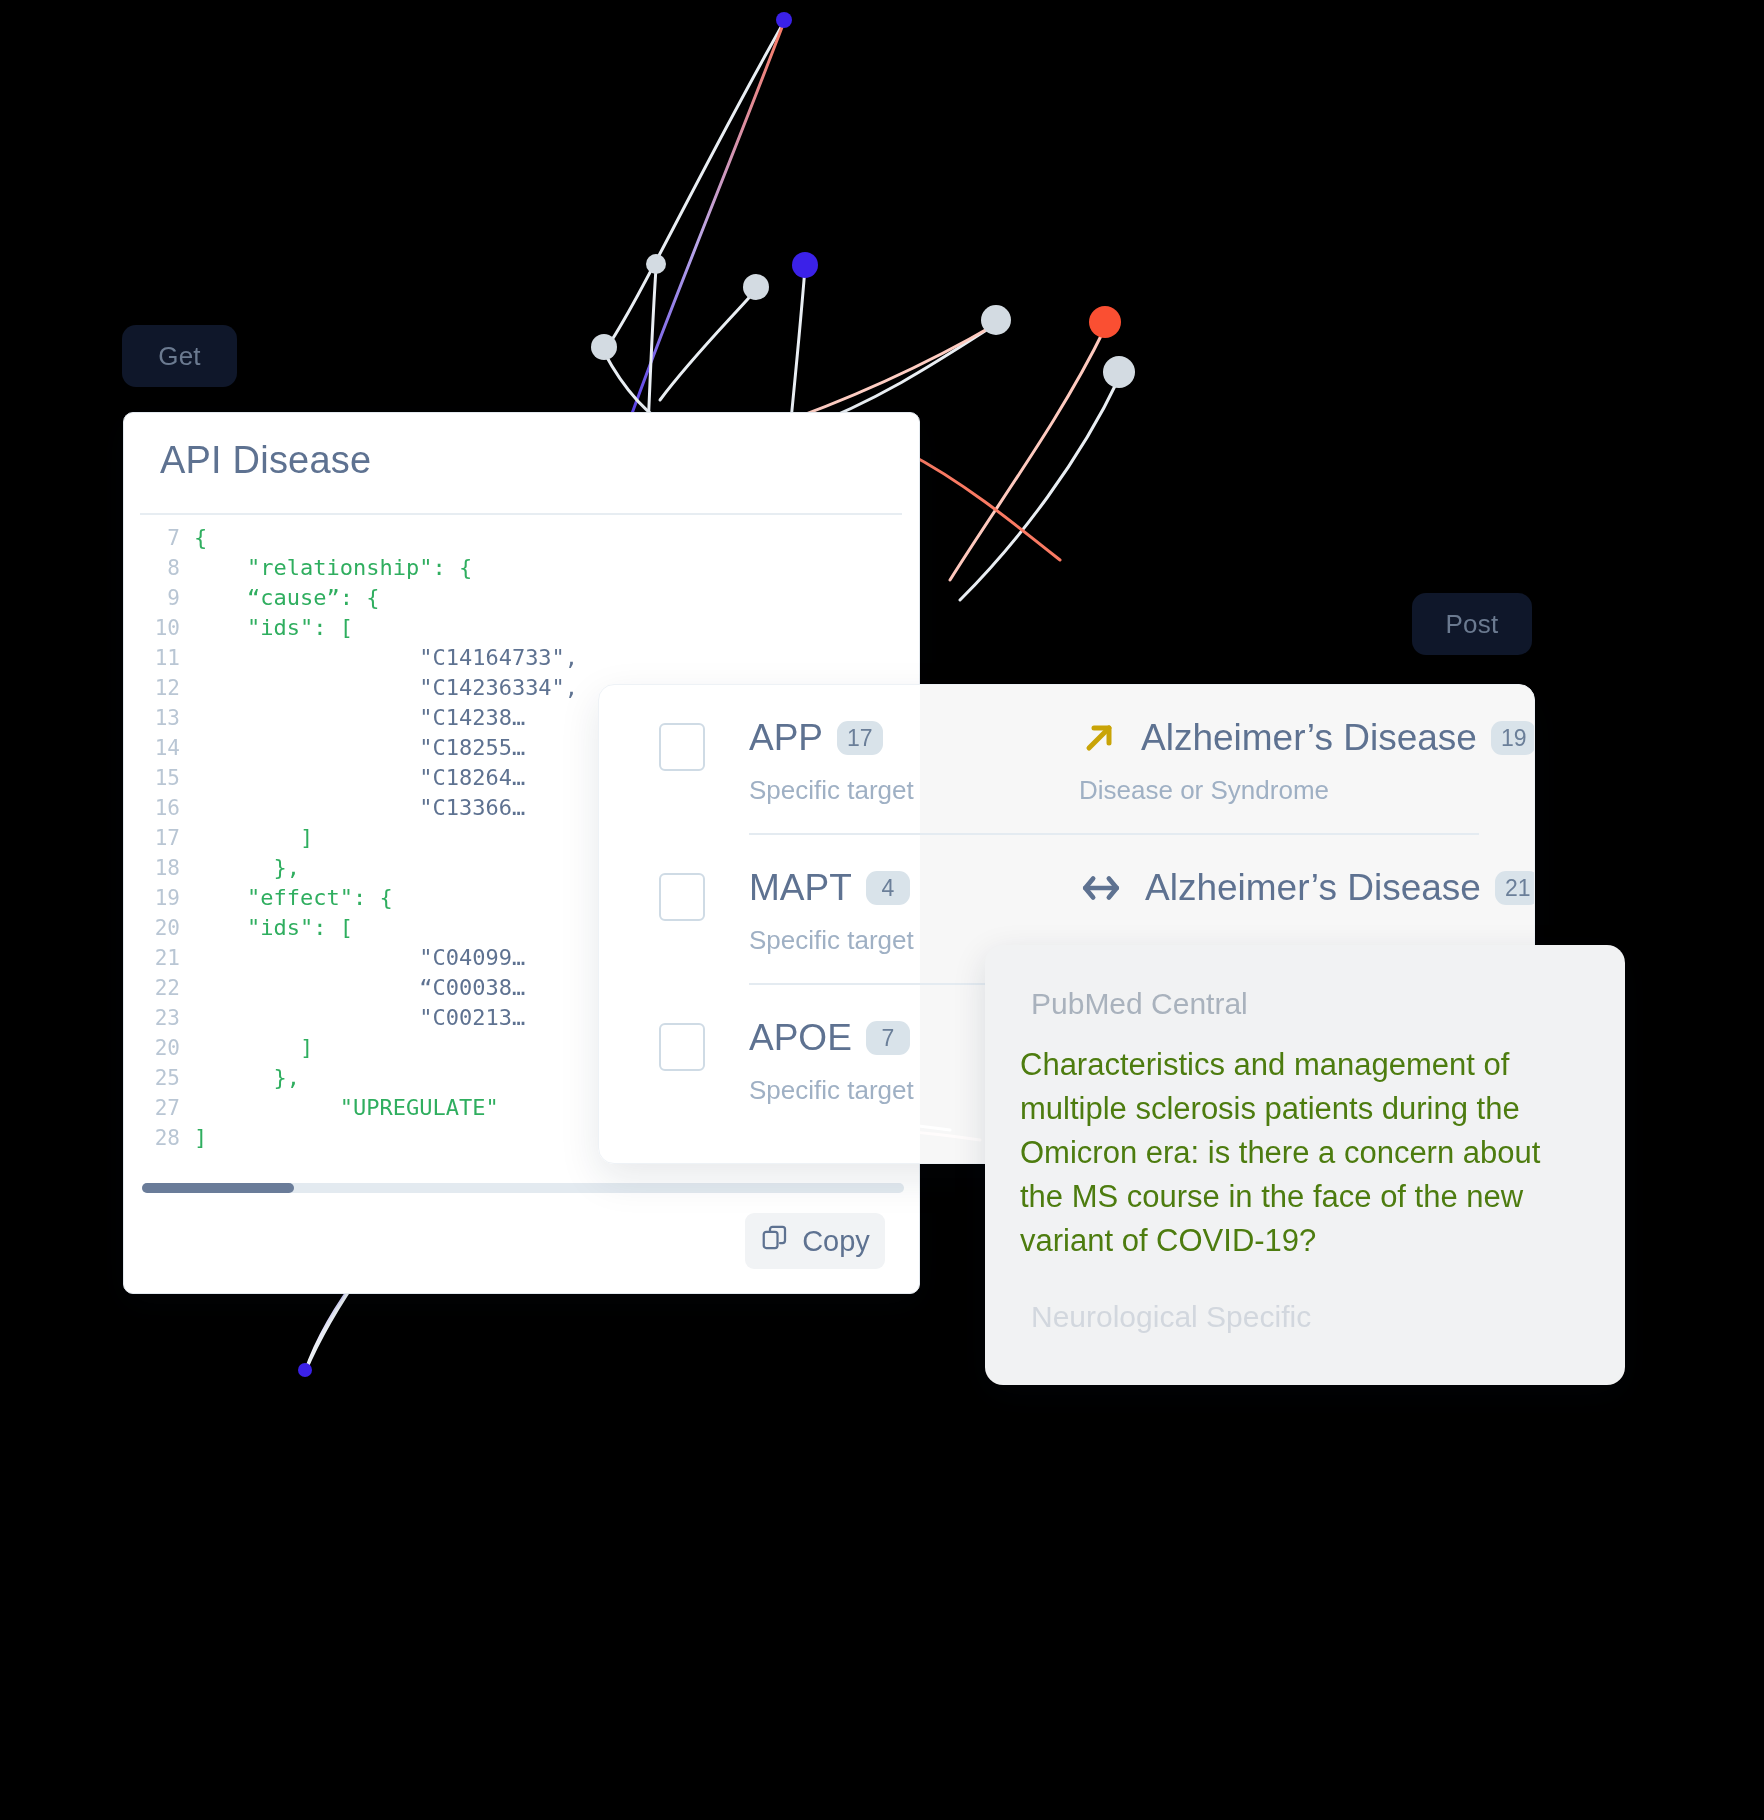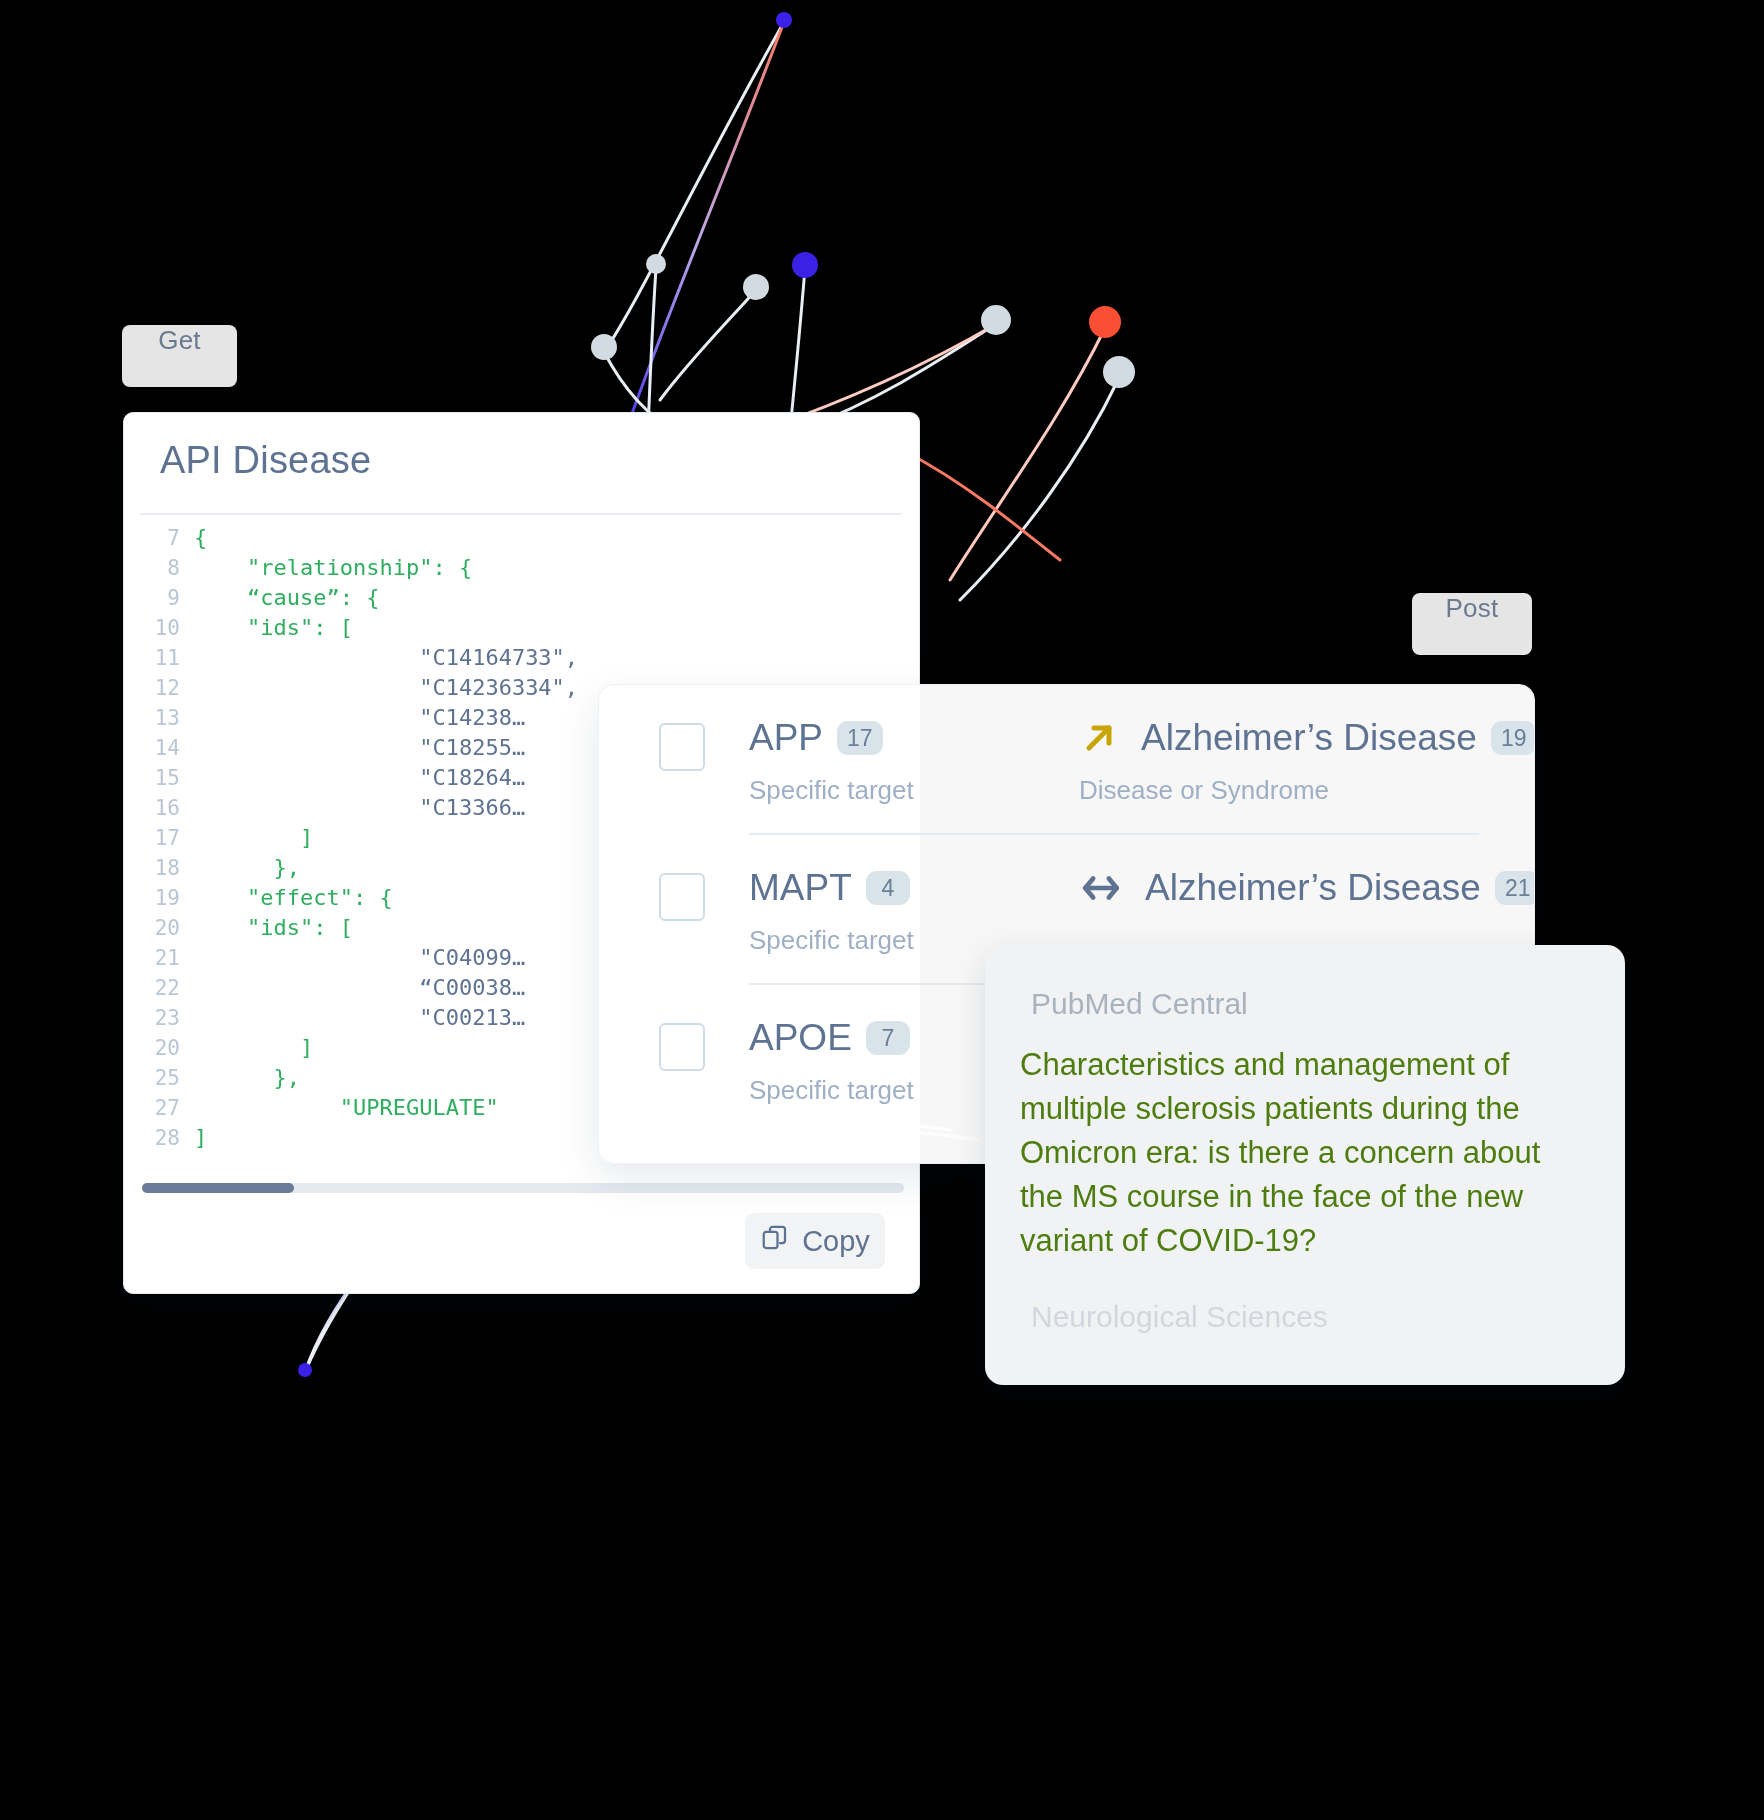--- a/index.html
+++ b/index.html
@@ -8,22 +8,22 @@
     font-family:"Liberation Sans", sans-serif;
     -webkit-font-smoothing:antialiased;
   }
   #stage{position:absolute;inset:0;width:1764px;height:1820px;}
 
   
   #graph{position:absolute;left:0;top:0;width:1764px;height:1820px;}
 
   
   .pill{
-    position:absolute;background:#e5e5e5;border-radius:8px;
-    display:flex;justify-content:center;
+    position:absolute;background:#0f172a;border-radius:14px;
+    display:flex;align-items:center;justify-content:center;
     color:#6b7a90;font-size:26px;letter-spacing:.2px;
     box-shadow:0 1px 2px rgba(0,0,0,.04);
   }
   #btn-get{left:122px;top:325px;width:115px;height:62px;}
   #btn-post{left:1412px;top:593px;width:120px;height:62px;}
 
   
   #api-card{
     position:absolute;left:123px;top:412px;width:795px;height:880px;
     background:#fff;border-radius:10px;
@@ -308,16 +308,16 @@
             </div>
             <div class="sub">Specific target</div>
           </div>
         </div>
       </div>
   </div>
 
   <div id="pubmed-card">
     <div id="pm-source">PubMed Central</div>
     <div id="pm-title">Characteristics and management of multiple sclerosis patients during the Omicron era: is there a concern about the MS course in the face of the new variant of COVID-19?</div>
-    <div id="pm-journal">Neurological Sciences</div>
+    <div id="pm-journal">Neurological Specific</div>
   </div>
 
 </div>
 
 </body></html>

